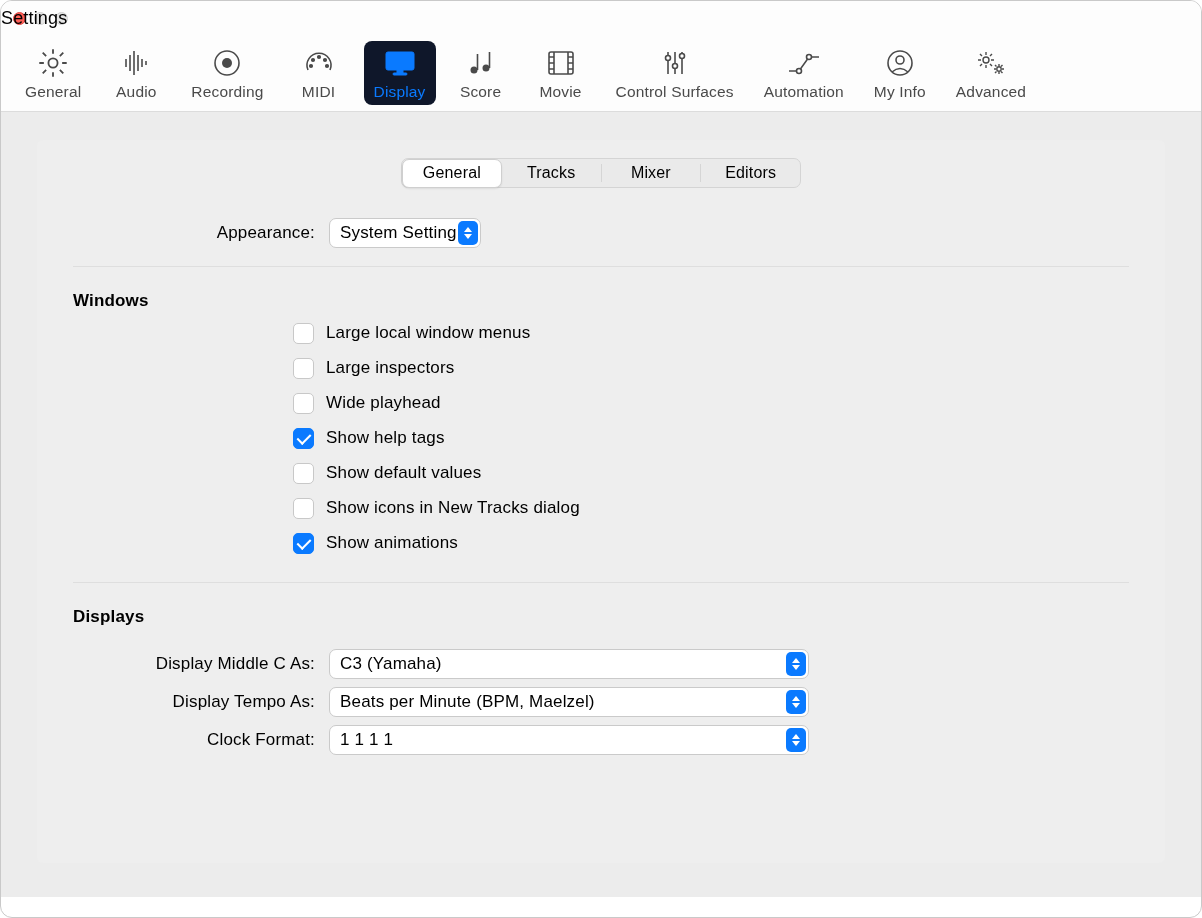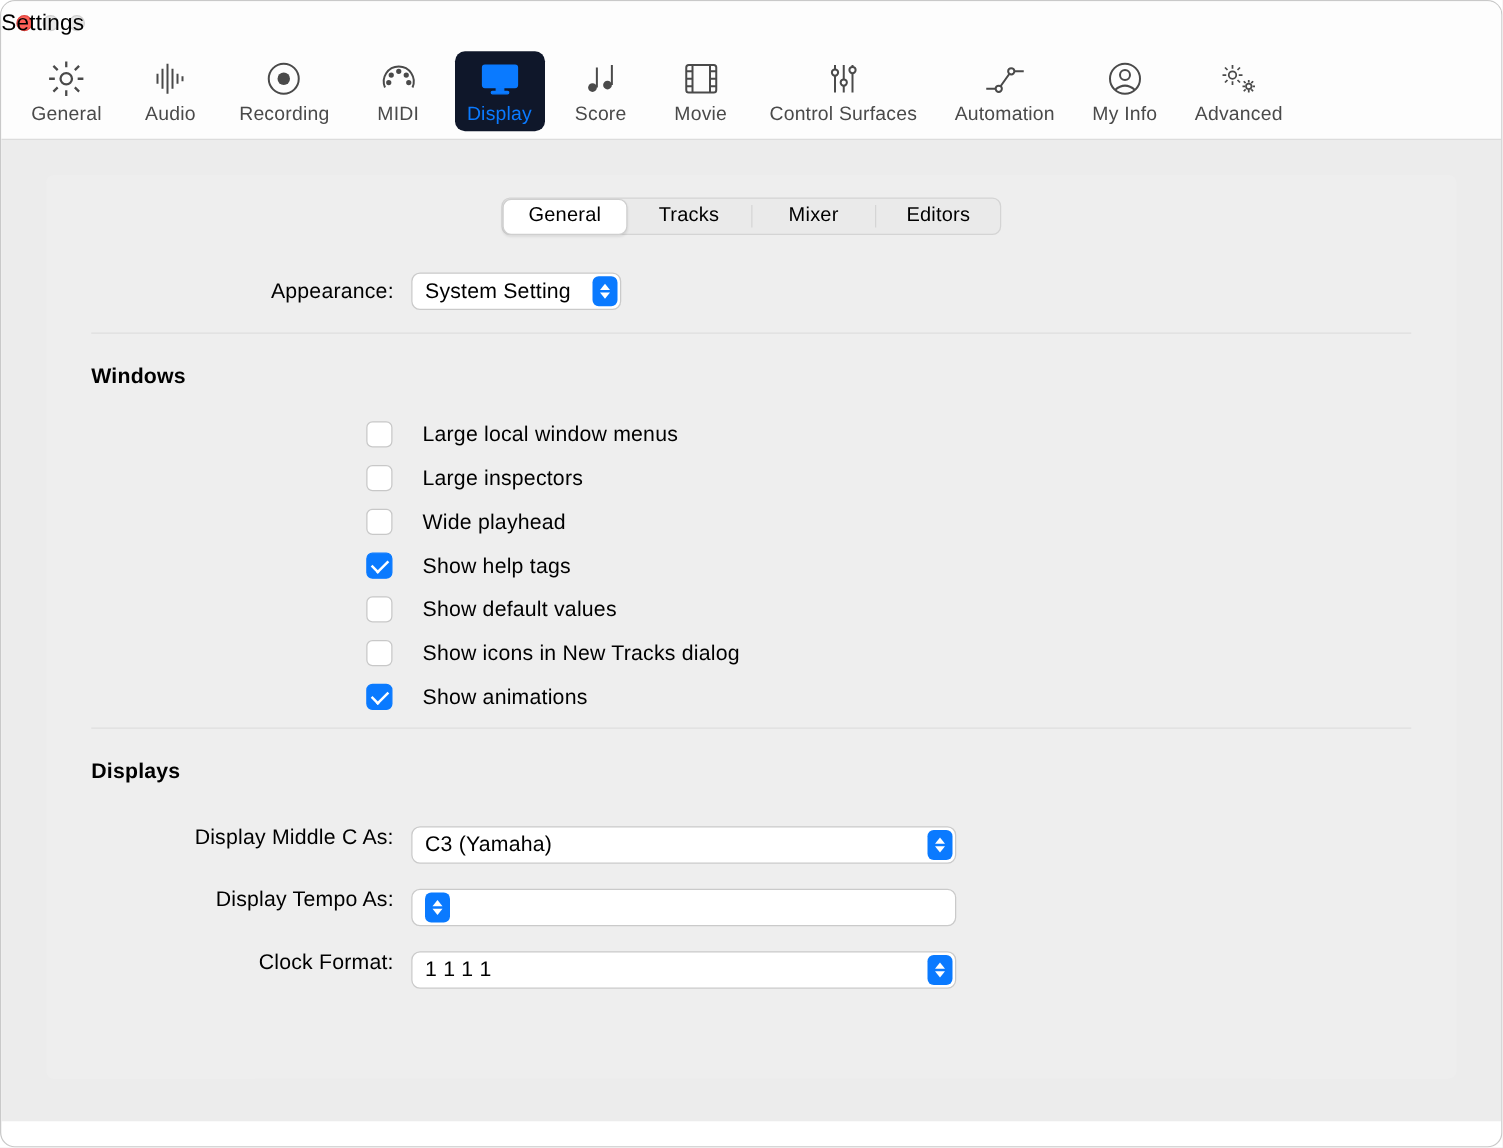--- a/index.html
+++ b/index.html
@@ -103,25 +103,25 @@
   width: 21px; height: 21px; border: 1px solid #c8c8c8;
   border-radius: 5px; background: #fff; display: flex;
   align-items: center; justify-content: center; flex-shrink: 0;
 }
 .checkbox.checked { background: #0a7aff; border-color: #0a7aff; }
 .checkbox.checked::after {
   content: ""; width: 6px; height: 11px; border: solid #fff;
   border-width: 0 2.5px 2.5px 0; transform: rotate(45deg);
   margin-top: -3px;
 }
-.check-row { display: flex; align-items: flex-end; gap: 24px; padding-left: 256px; padding-right: 36px; height: 35px; }
+.check-row { display: flex; align-items: flex-start; gap: 12px; padding-left: 256px; padding-right: 36px; height: 35px; }
 .check-text { font-size: 17px; }
 .after-select { display: flex; align-items: center; gap: 10px; margin-left: 14px; }
-.sel-wide { width: 436px; margin-top: 12px; }
-.sel-small { width: 168px; }
+.sel-wide { width: 480px; }
+.sel-small { width: 152px; }
 </style>
 </head>
 <body>
 
 <div class="window">
 
   <div class="titlebar">
     <div class="traffic-lights">
       <div class="traffic-light tl-close"></div>
       <div class="traffic-light tl-min"></div>
@@ -320,20 +320,21 @@
               <div class="tri up"></div>
               <div class="tri down"></div>
             </div>
         </div>
       </div>
 
 
       <div class="row">
         <div class="row-label">Display Tempo As:</div>
         <div class="select sel-wide">
+          <span>Beats per Minute (BPM, Maelzel)</span>
           <div class="stepper">
               <div class="tri up"></div>
               <div class="tri down"></div>
             </div>
         </div>
       </div>
 
       <div class="row">
         <div class="row-label">Clock Format:</div>
         <div class="select sel-wide">

